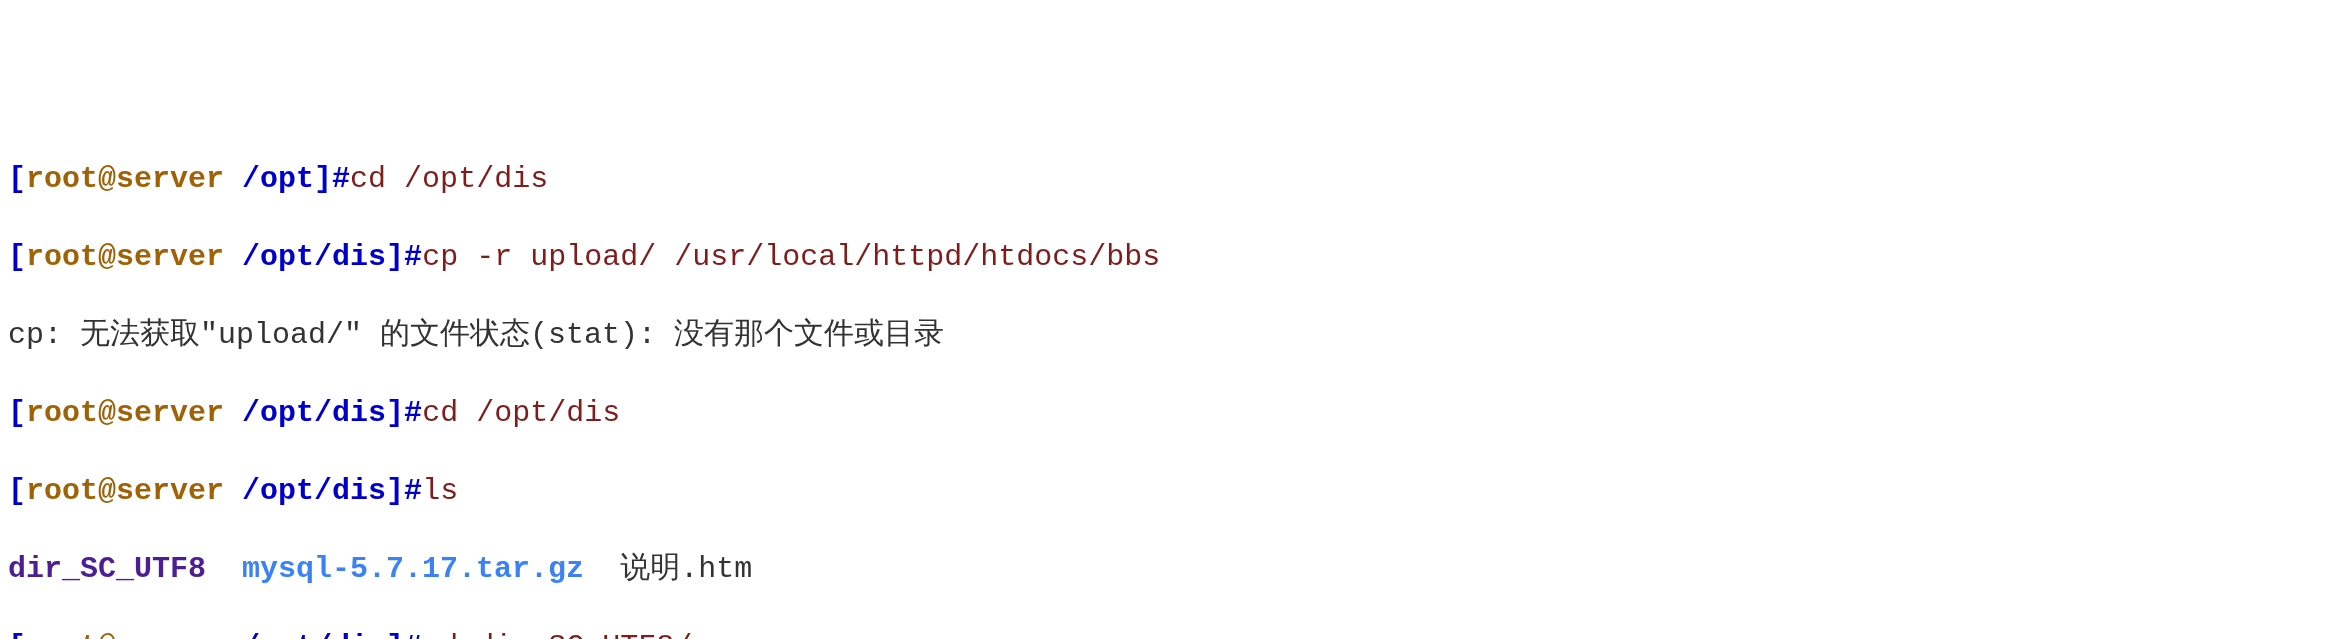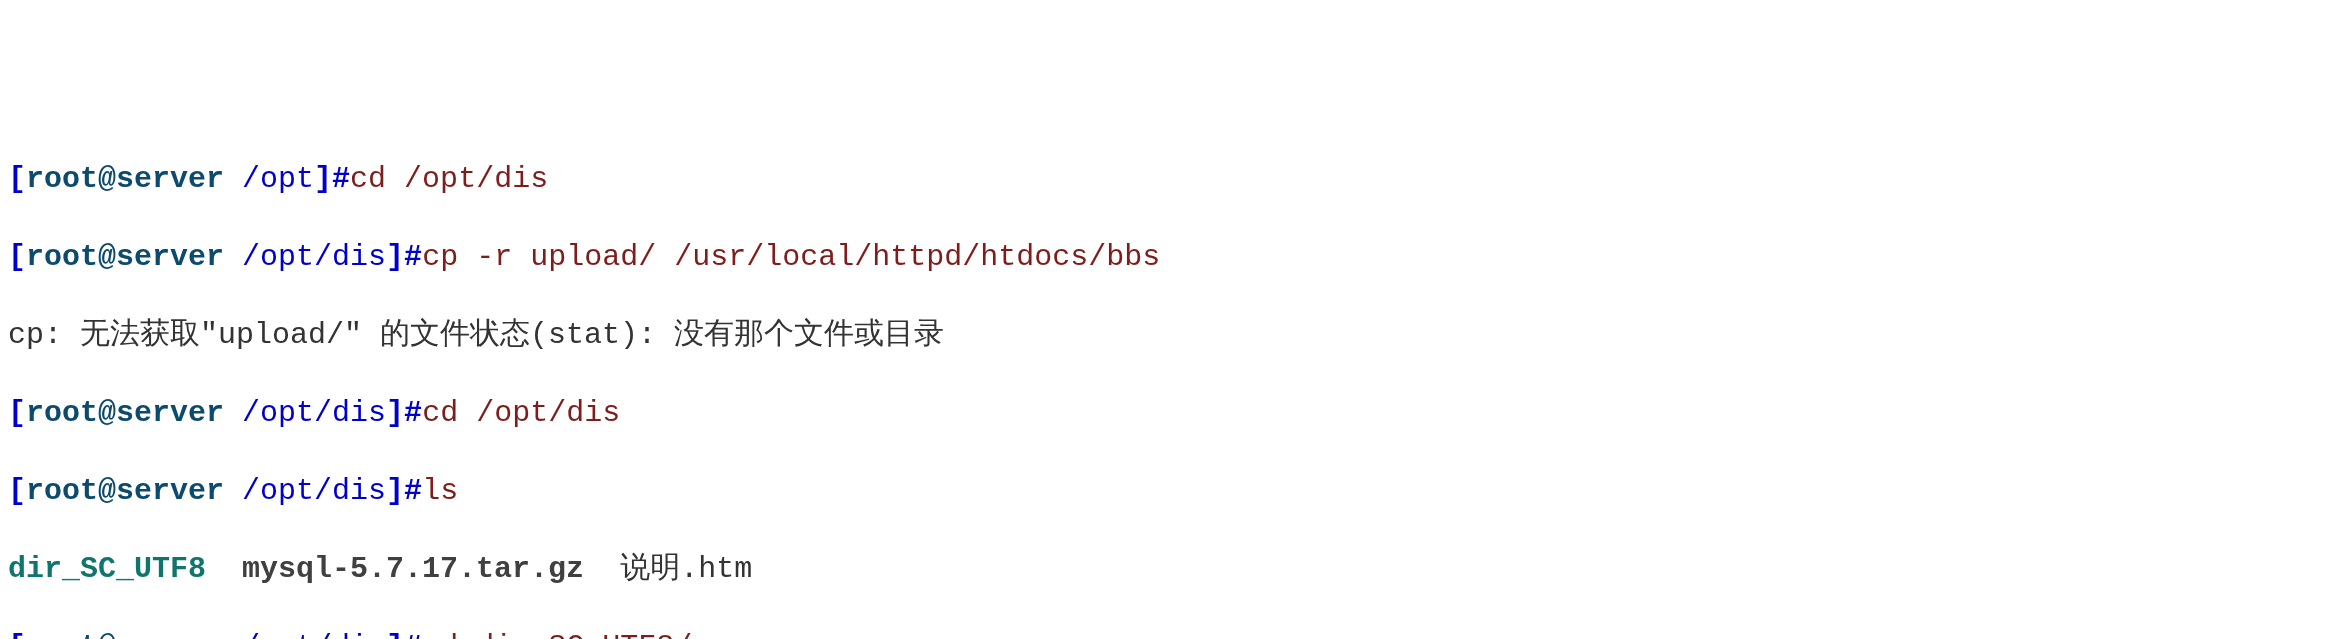--- a/index.html
+++ b/index.html
@@ -13,48 +13,48 @@
       font-size: 30px;
       line-height: 1.3;
       padding: 4px 8px;
       white-space: pre;
       position: relative;
     }
     .line {
       display: block;
     }
     .prompt-user-host {
-      color: #0c4a6e;
+      color: #a16207;
       font-weight: bold;
       text-align: right;
     }
     .prompt-path {
       color: #0000cc;
-      font-weight: normal;
+      font-weight: bold;
     }
     .prompt-bracket {
       color: #0000cc;
       font-weight: bold;
     }
     .prompt-hash {
       color: #0000cc;
       font-weight: bold;
     }
     .cmd {
       color: #7f1d1d;
     }
     .output {
       color: #333333;
     }
     .dir {
-      color: #0f766e;
+      color: #4c1d95;
       font-weight: bold;
     }
     .tarfile {
-      color: #404040;
+      color: #3b82f6;
       font-weight: bold;
     }
   </style>
 </head>
 <body>
 
 
 
 <span class="line"><span class="prompt-bracket">[</span><span class="prompt-user-host">root@server</span><span class="prompt-user-host"> </span><span class="prompt-path">/opt</span><span class="prompt-hash">]#</span><span class="cmd">cd /opt/dis</span></span>
 <span class="line"><span class="prompt-bracket">[</span><span class="prompt-user-host">root@server</span><span class="prompt-user-host"> </span><span class="prompt-path">/opt/dis</span><span class="prompt-hash">]#</span><span class="cmd">cp -r upload/ /usr/local/httpd/htdocs/bbs</span></span>

